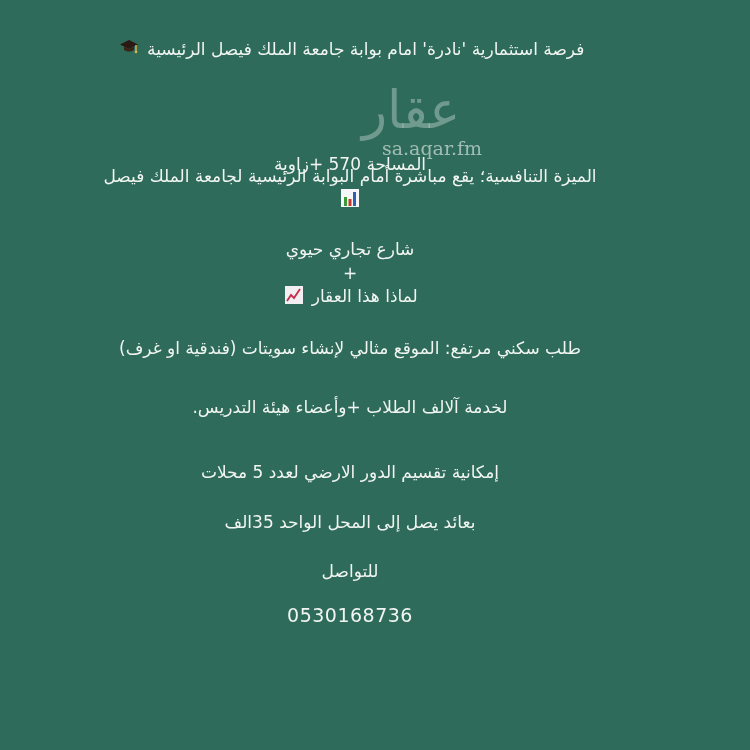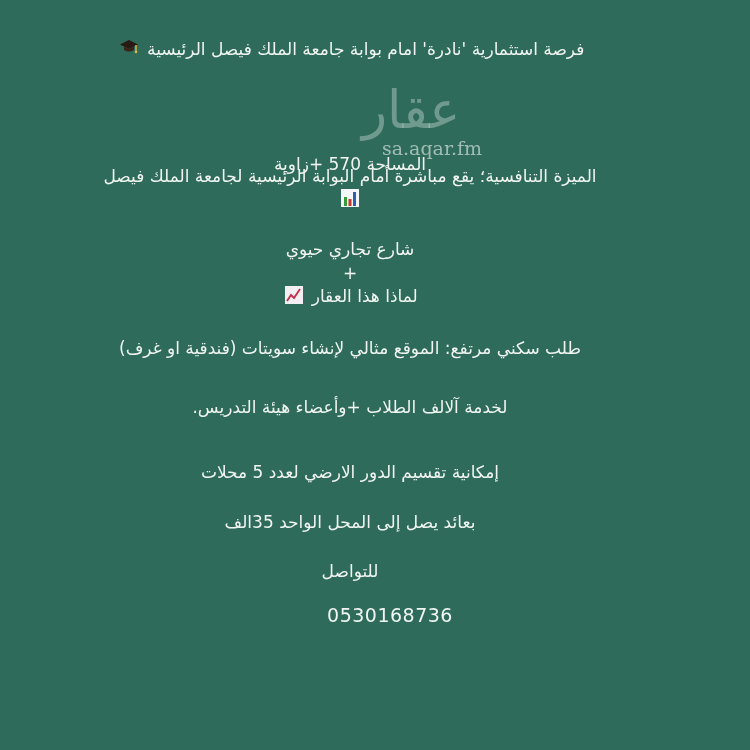--- a/index.html
+++ b/index.html
@@ -128,15 +128,15 @@
 
   <div class="line" style="top:337px;">طلب سكني مرتفع: الموقع مثالي لإنشاء سويتات (فندقية او غرف)</div>
   <div class="line" style="top:360px;margin-top:36px;">لخدمة آلالف الطلاب +وأعضاء هيئة التدريس.</div>
 
 
   <div class="line" style="top:461px;">إمكانية تقسيم الدور الارضي لعدد 5 محلات</div>
 
   <div class="line" style="top:511px;">بعائد يصل إلى المحل الواحد 35الف</div>
 
   <div class="line" style="top:560px;">للتواصل</div>
-  <div class="line phone" style="top:604px;padding-left:40px;">0530168736</div>
+  <div class="line phone" style="top:604px;">0530168736</div>
 
 </div>
 
 </body></html>

